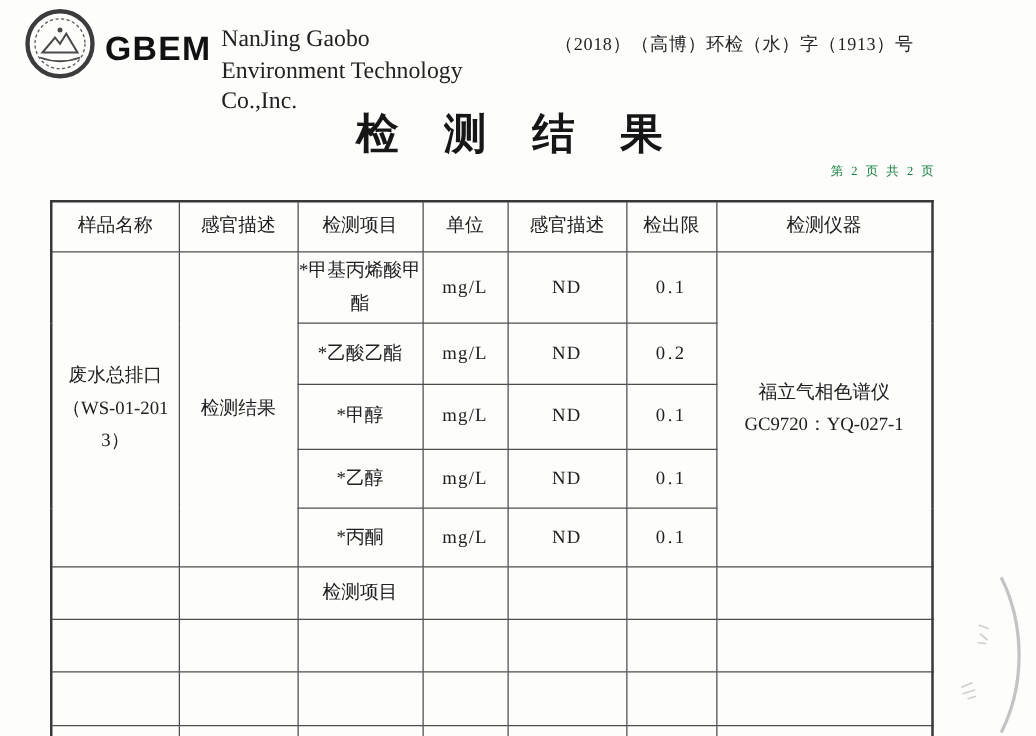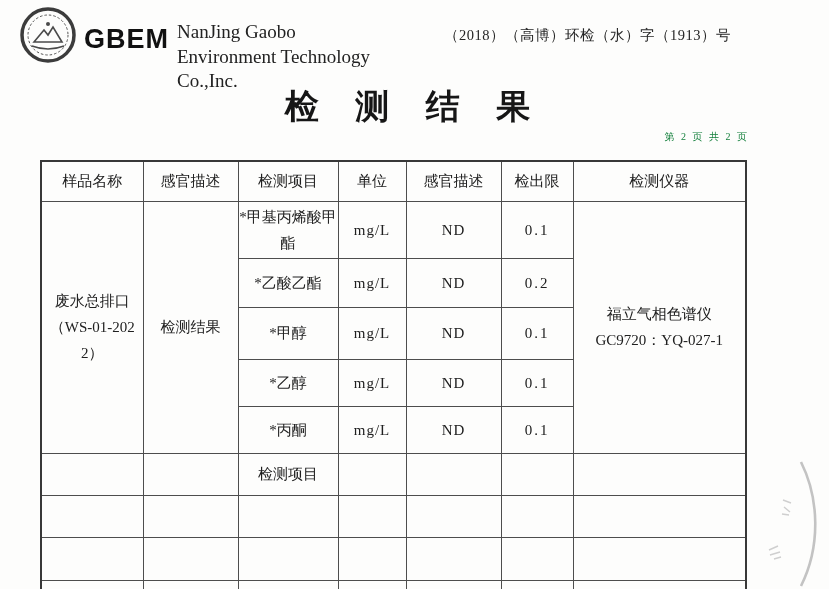--- a/index.html
+++ b/index.html
@@ -117,21 +117,21 @@
         <th>感官描述</th>
         <th>检测项目</th>
         <th>单位</th>
         <th>感官描述</th>
         <th>检出限</th>
         <th>检测仪器</th>
       </tr>
     </thead>
     <tbody>
       <tr class="r1">
-        <td rowspan="5">废水总排口（WS-01-2022）</td>
+        <td rowspan="5">废水总排口（WS-01-2013）</td>
         <td rowspan="5">检测结果</td>
         <td>*甲基丙烯酸甲酯</td>
         <td class="mono-ish">mg/L</td>
         <td class="mono-ish">ND</td>
         <td class="num">0.1</td>
         <td rowspan="5">
           <div>福立气相色谱仪</div>
           <div>GC9720：YQ-027-1</div>
         </td>
       </tr>

